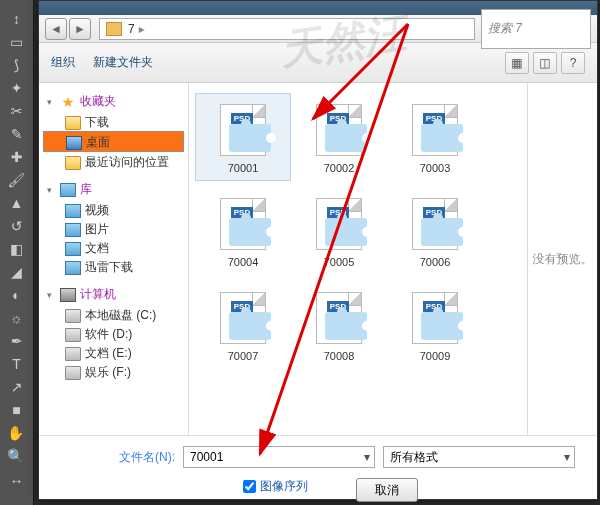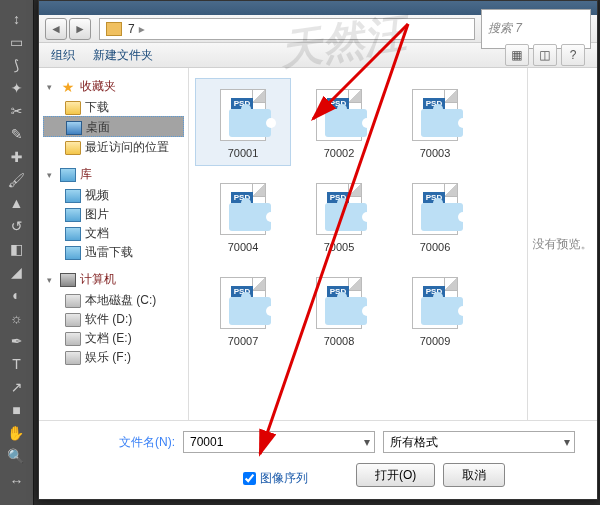--- a/index.html
+++ b/index.html
@@ -8,33 +8,33 @@
 .ps-toolbar .t{width:26px;height:22px;margin:0 auto 1px;display:flex;align-items:center;justify-content:center;color:#ccc;font-size:14px;cursor:pointer}
 .dialog{position:absolute;left:38px;top:0;right:2px;height:500px;background:#fff;border:1px solid #333;box-shadow:0 0 8px rgba(0,0,0,.6)}
 .titlebar{height:14px;background:linear-gradient(#4a6a8a,#3a5a7a)}
 .nav{height:28px;background:linear-gradient(#f7f7f7,#e8e8e8);display:flex;align-items:center;padding:0 6px;border-bottom:1px solid #ccc}
 .navbtn{width:22px;height:22px;border:1px solid #999;border-radius:3px;background:linear-gradient(#fcfcfc,#ddd);margin-right:2px;display:flex;align-items:center;justify-content:center;color:#666}
 .crumb{flex:1;height:22px;border:1px solid #aaa;background:#fff;margin:0 6px;display:flex;align-items:center;padding:0 6px}
 .crumb .ico{width:16px;height:14px;background:#f0c060;border:1px solid #c09030;margin-right:6px}
 .crumb span{color:#333}
 .crumb .sep{margin:0 4px;color:#888}
 .search{width:110px;height:40px;border:1px solid #aaa;background:#fff;padding:0 6px;display:flex;align-items:center;color:#888;font-style:italic}
-.toolbar2{height:25px;background:linear-gradient(#f7f7f7,#e8e8e8);display:flex;align-items:center;padding:7px 12px;border-bottom:1px solid #d0d0d0}
+.toolbar2{height:40px;background:linear-gradient(#f7f7f7,#e8e8e8);display:flex;align-items:center;padding:7px 12px;border-bottom:1px solid #d0d0d0}
 .toolbar2 .btn{color:#1a4a7a;margin-right:18px;cursor:pointer}
 .toolbar2 .sp{flex:1}
 .toolbar2 .iconb{width:24px;height:22px;border:1px solid #bbb;border-radius:2px;background:linear-gradient(#fcfcfc,#e8e8e8);margin-left:4px;display:flex;align-items:center;justify-content:center;color:#555}
 .main{display:flex;height:352px}
 .tree{width:150px;border-right:1px solid #ddd;padding:8px 4px;overflow:hidden}
 .tree .grp{margin-bottom:8px}
 .tree .hdr{display:flex;align-items:center;padding:2px 4px}
 .tree .hdr .exp{width:9px;height:9px;margin-right:4px;color:#777;font-size:9px}
 .tree .hdr .hico{width:16px;height:14px;margin-right:4px;display:inline-block}
-.tree .hdr .txt{color:#7f1d1d}
+.tree .hdr .txt{color:#a21caf}
 .tree .item{display:flex;align-items:center;padding:2px 4px 0 22px;cursor:pointer}
-.tree .item.sel{background:#a3a3a3;border:1px dotted #5a9ad6}
+.tree .item.sel{background:#f97316;border:1px dotted #5a9ad6}
 .tree .item .iico{width:16px;height:14px;margin-right:4px;display:inline-block}
 .tree .item .txt{color:#333}
 .folder-ico{background:linear-gradient(#ffe9a8,#f3c64a);border:1px solid #c09030;border-radius:1px}
 .star-ico{color:#f5a623;font-size:14px;line-height:14px;text-align:center}
 .drive-ico{background:linear-gradient(#e8e8e8,#bbb);border:1px solid #888;border-radius:1px}
 .lib-ico{background:linear-gradient(#9cd4f0,#5aa8d8);border:1px solid #3a7aaa}
 .mon-ico{background:linear-gradient(#a0d0f0,#4080c0);border:1px solid #2a5a8a}
 .pc-ico{background:linear-gradient(#d0d0d0,#888);border:1px solid #555}
 .grid{flex:1;padding:10px 6px;overflow:hidden;position:relative}
 .row{display:flex;margin-bottom:6px}
@@ -50,21 +50,21 @@
 .fname{color:#333;font-size:11px}
 .preview{width:70px;border-left:1px solid #ddd;display:flex;align-items:center;justify-content:center;color:#888;writing-mode:vertical-rl}
 .preview .pt{writing-mode:horizontal-tb;text-align:center;color:#888}
 .bottom{border-top:1px solid #ddd;padding:10px 14px}
 .r1{display:flex;align-items:center;margin-bottom:10px}
 .r1 .lbl{width:130px;text-align:right;padding-right:8px;color:#3b82f6}
 .r1 select,.r1 .combo{height:22px;border:1px solid #aaa;background:#fff;padding:0 6px}
 .r1 .combo{flex:1;display:flex;align-items:center;margin-right:8px;position:relative}
 .r1 .combo .dd{position:absolute;right:4px;color:#555}
 .r1 .fmt{width:110px}
-.r2{display:flex;align-items:flex-end;padding-left:190px}
+.r2{display:flex;align-items:flex-start;padding-left:190px}
 .chk{display:flex;align-items:center;margin-right:40px}
 .chk input{margin-right:4px}
 .chk .cl{color:#1a5aaa}
 .wbtn{height:24px;padding:0 18px;border:1px solid #888;border-radius:3px;background:linear-gradient(#fcfcfc,#e0e0e0);margin-left:8px;cursor:pointer;line-height:22px}
 .arrows{position:absolute;pointer-events:none;left:38px;top:14px;width:560px;height:490px}
 .watermark{position:absolute;top:14px;left:280px;font-size:42px;color:rgba(0,0,0,.1);transform:rotate(-8deg);font-weight:bold;pointer-events:none;font-style:italic}
 </style>
 </head>
 <body>
 
@@ -289,21 +289,20 @@
       <div class="combo fmt">
         <span>所有格式</span>
         <span class="dd">▾</span>
       </div>
     </div>
     <div class="r2">
       <label class="chk">
         <input type="checkbox" checked="" style="">
         <span class="cl">图像序列</span>
       </label>
-      <div class="wbtn">打开(O)</div>
       <div class="wbtn">取消</div>
     </div>
   </div>
 </div>
 
 <div class="watermark">天然汪</div>
 
 <svg class="arrows">
   <defs>
       <marker id="ah" markerWidth="10" markerHeight="10" refX="8" refY="3" orient="auto">

